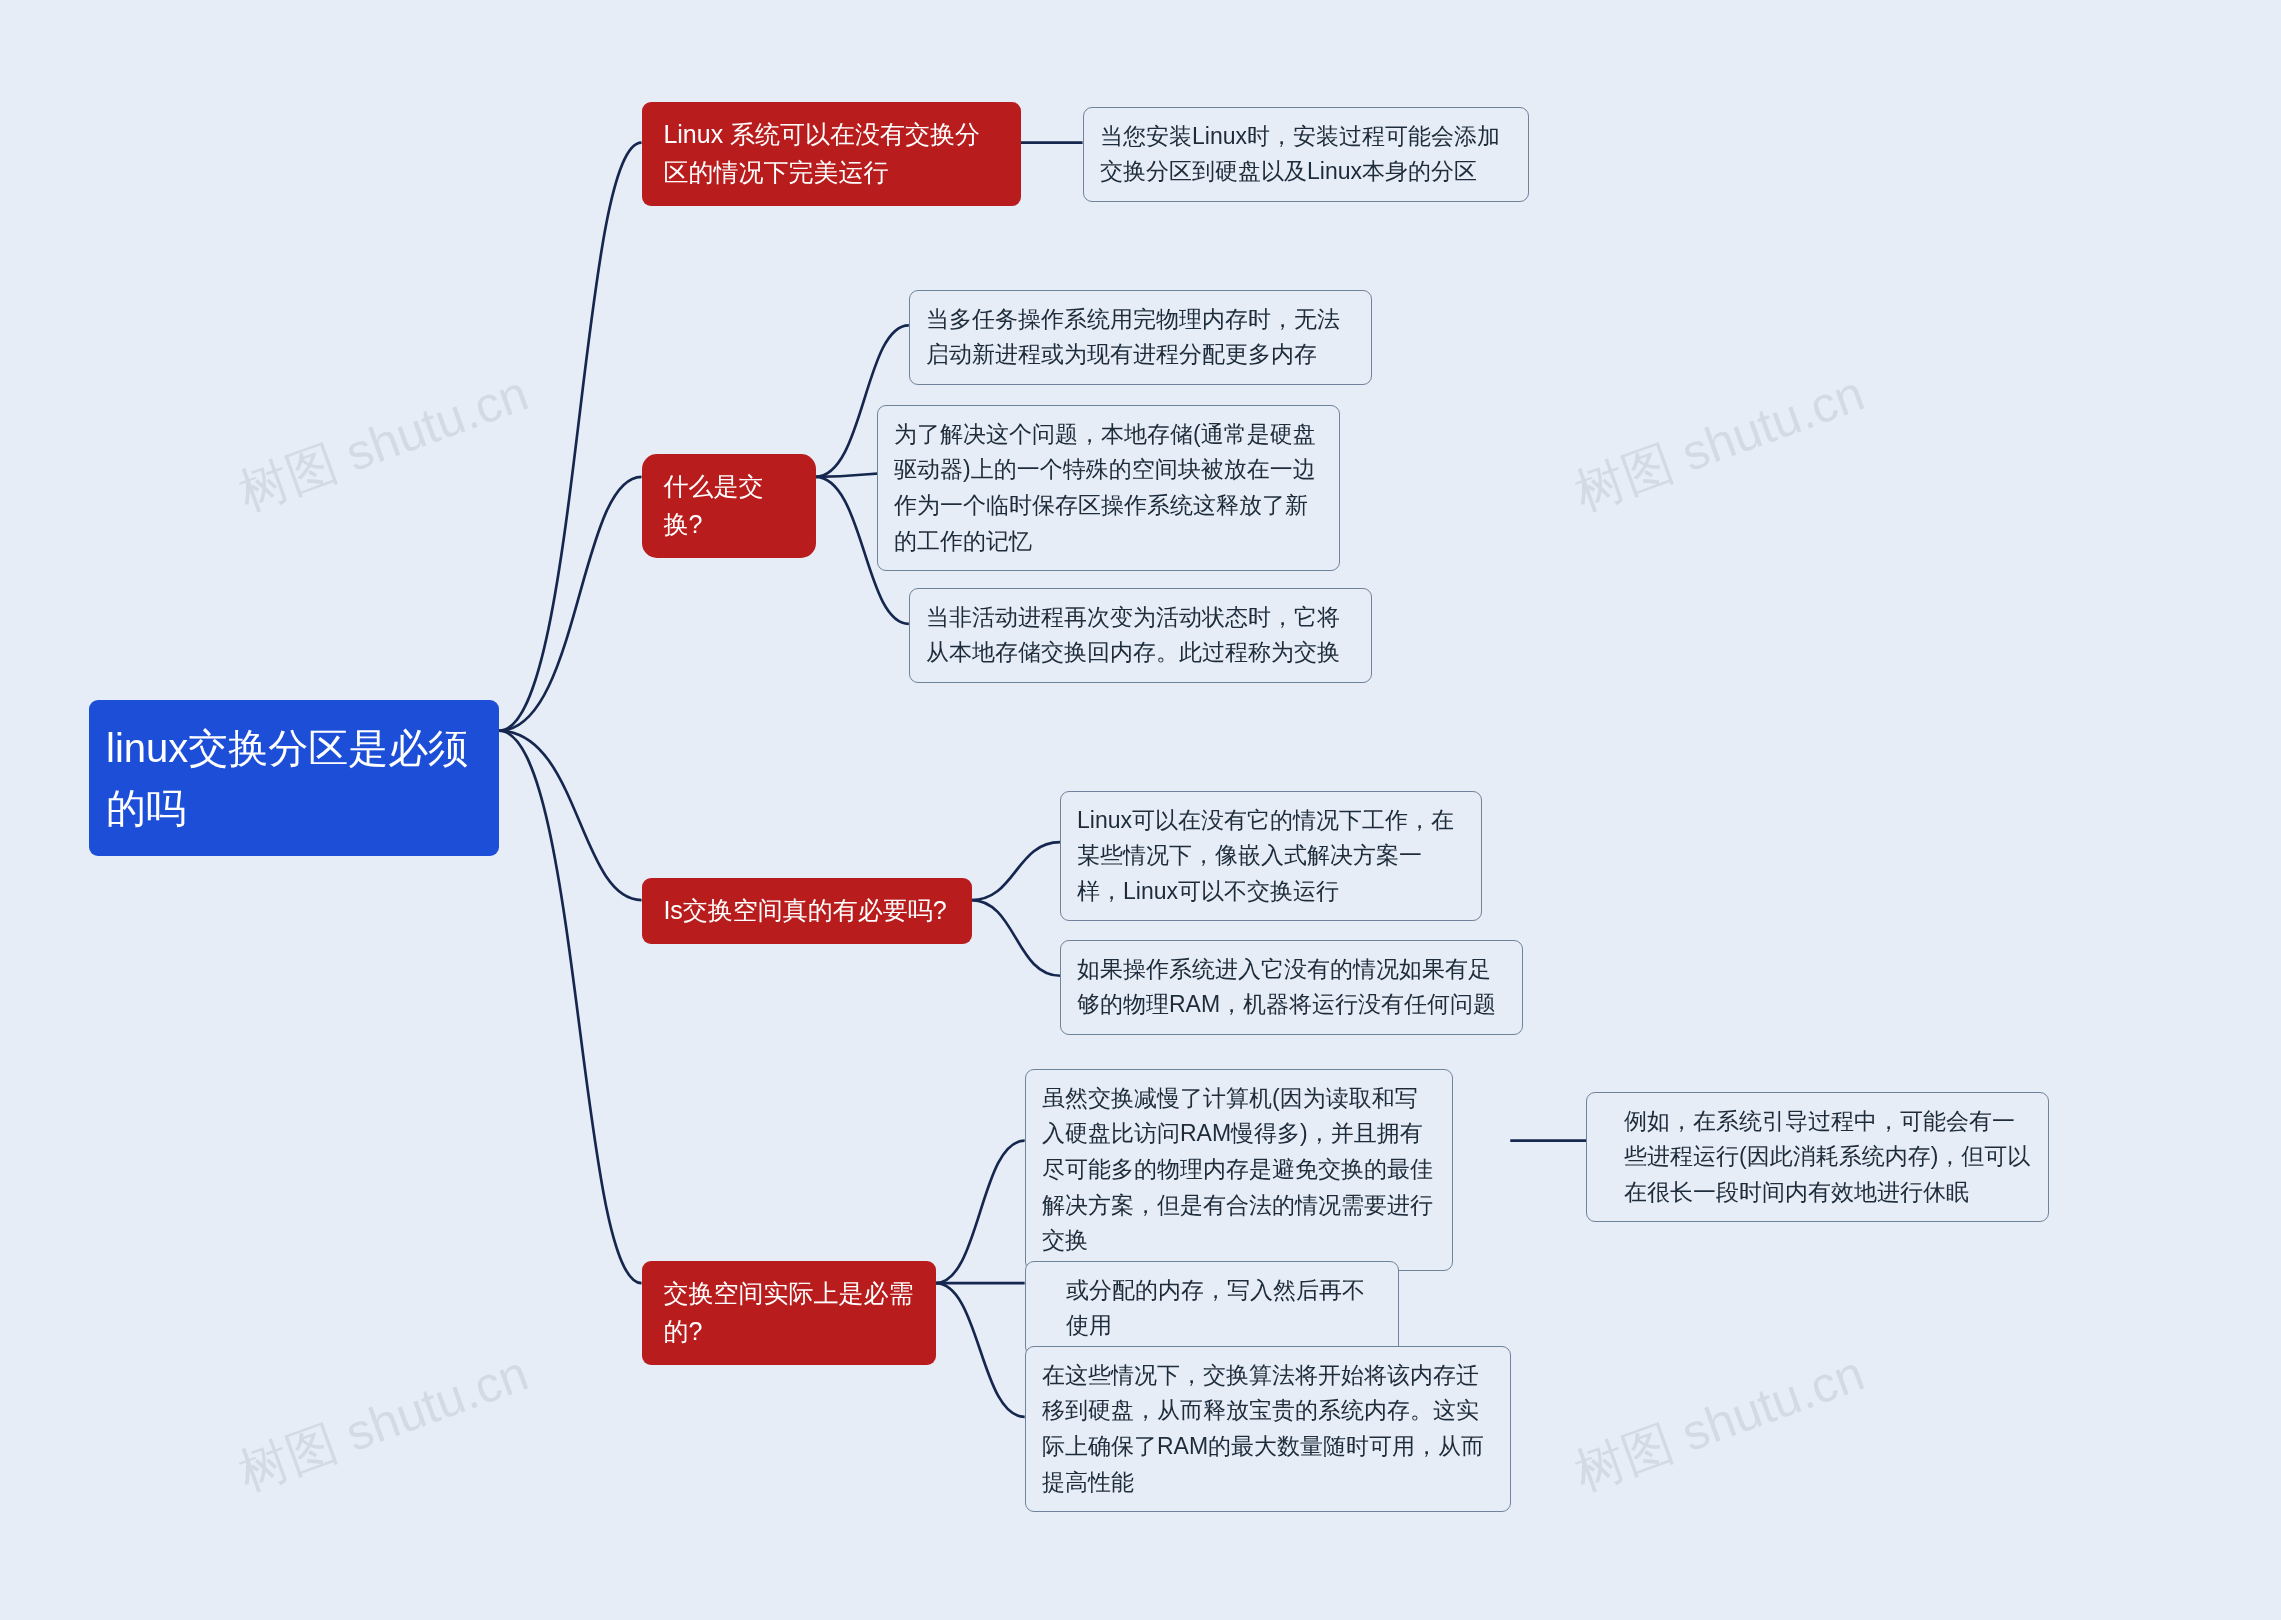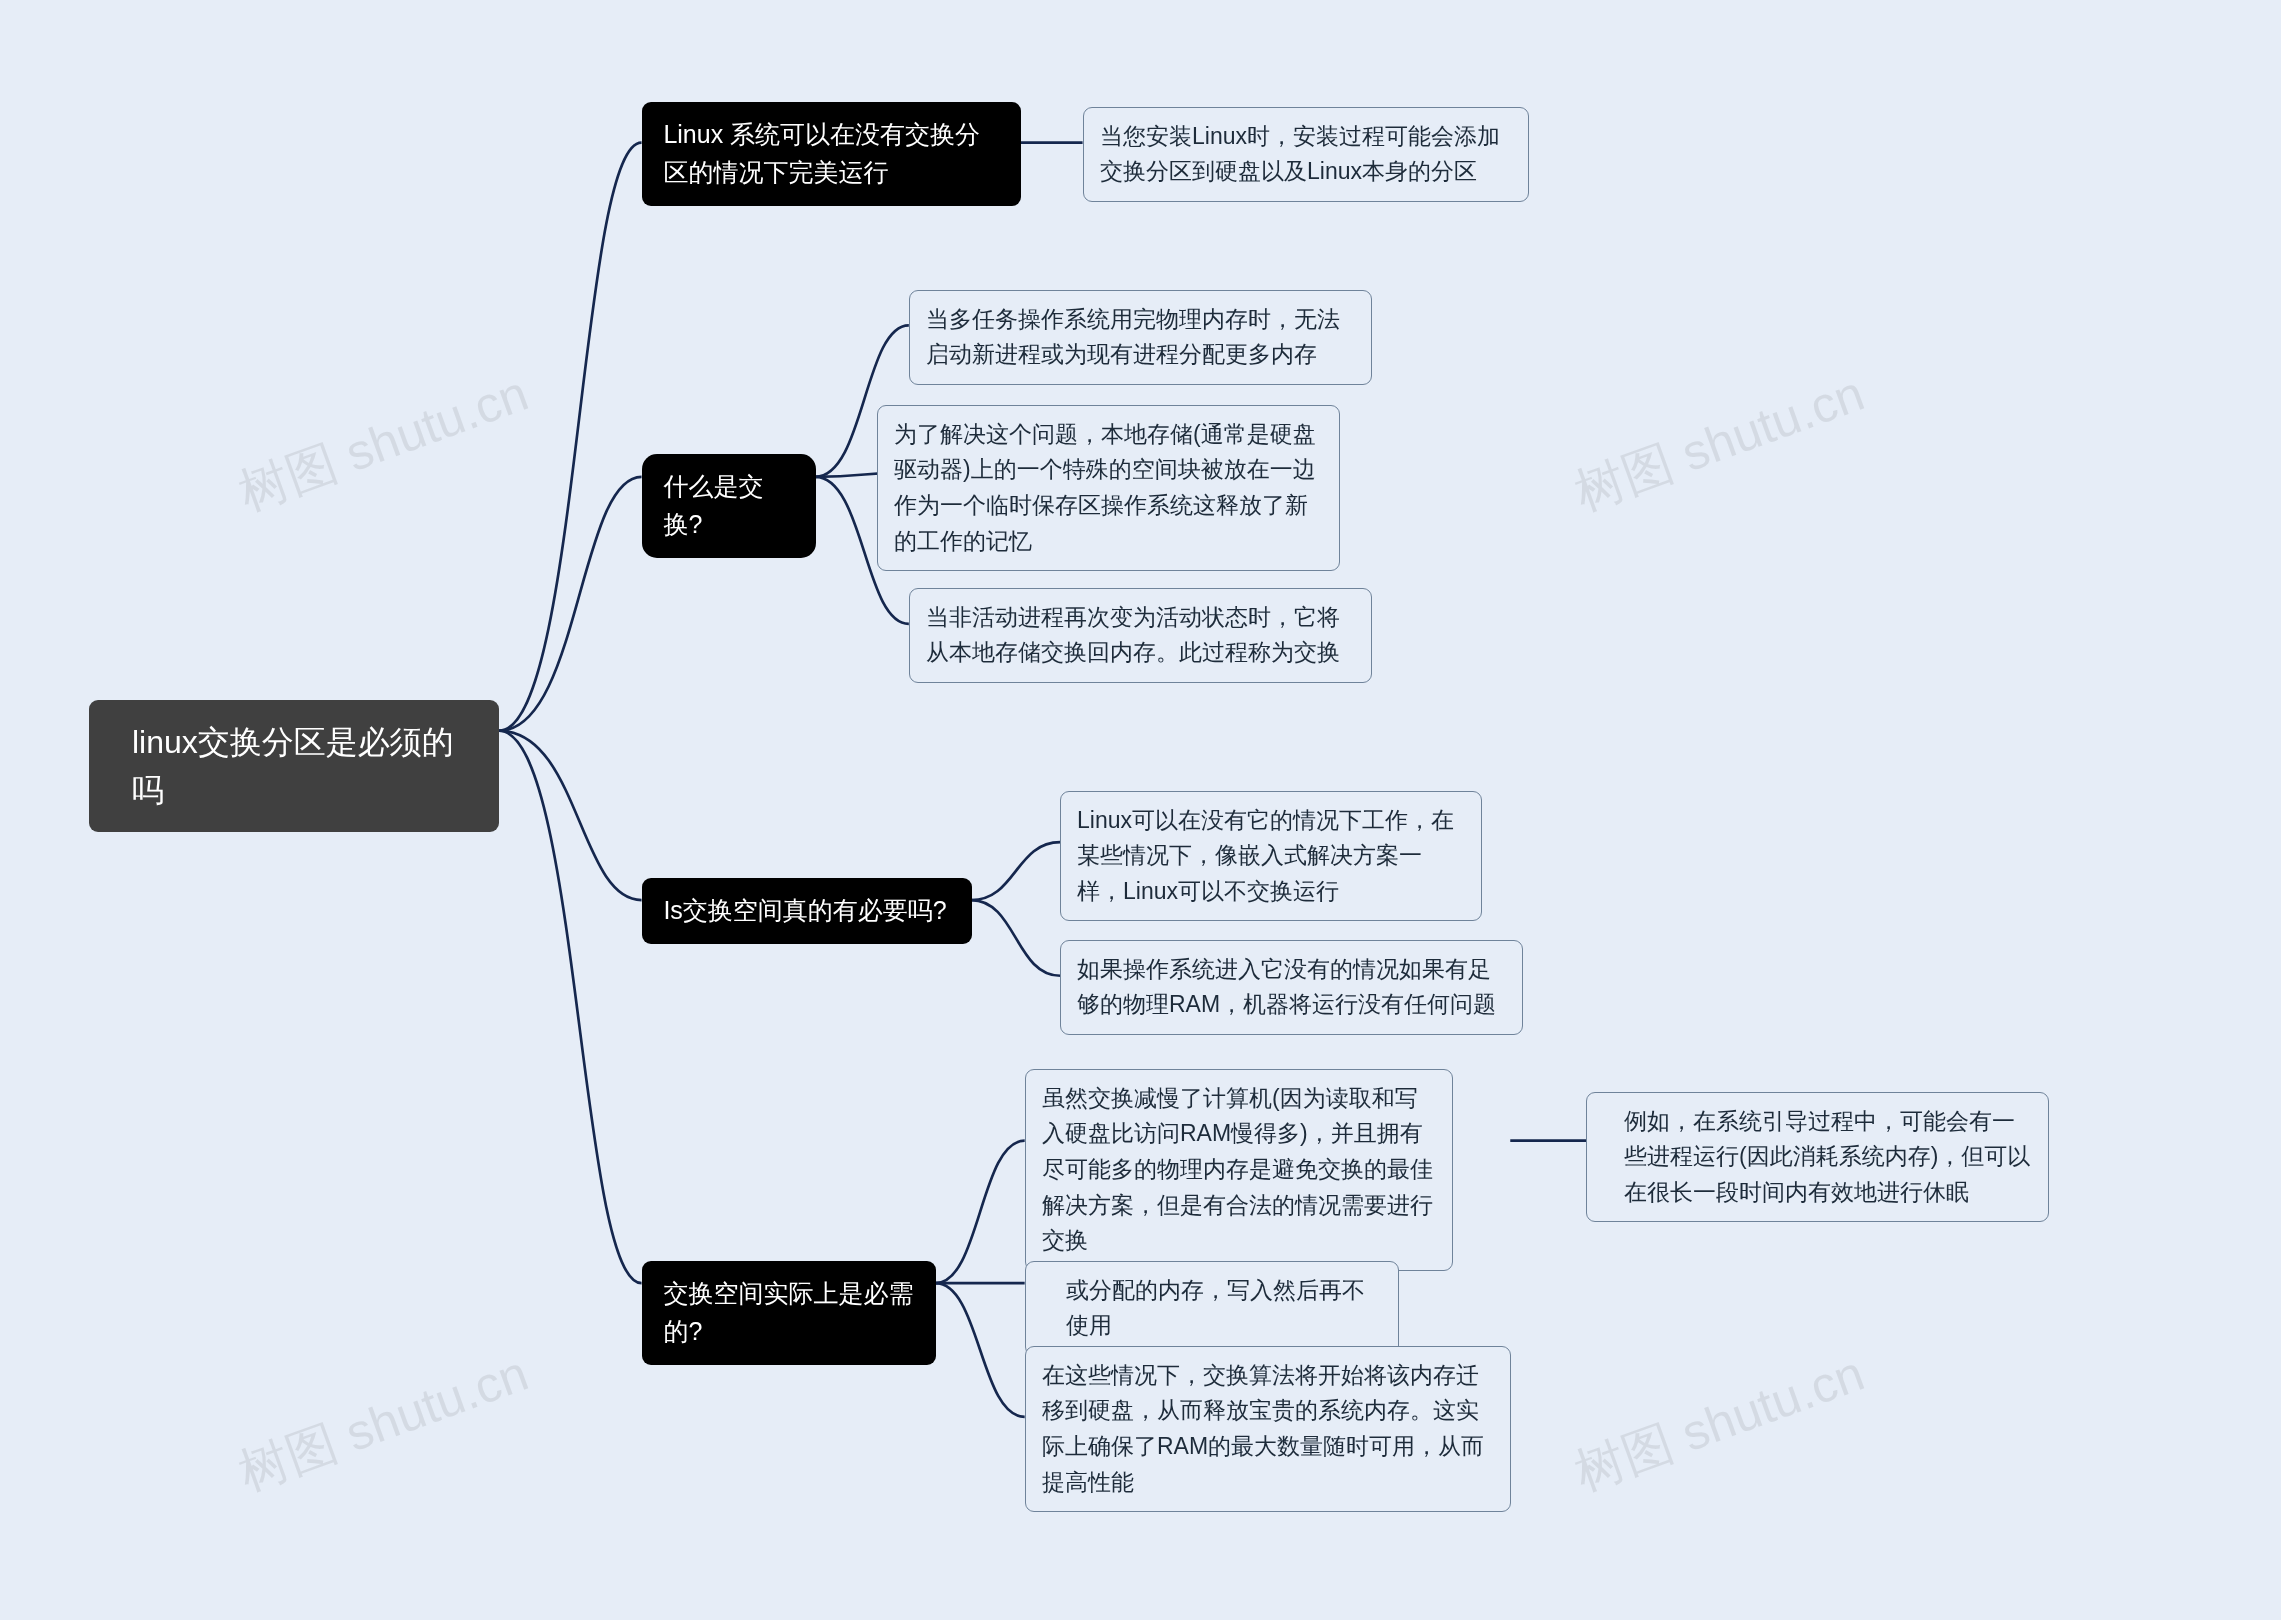--- a/index.html
+++ b/index.html
@@ -9,22 +9,22 @@
     background: #e6edf7;
     font-family: "PingFang SC", "Microsoft YaHei", "Hiragino Sans GB", Arial, sans-serif;
     width: 2281px;
     height: 1621px;
     overflow: hidden;
     position: relative;
   }
   .canvas { position: relative; width: 2281px; height: 1621px; }
   svg.connectors { position: absolute; top: 0; left: 0; width: 2281px; height: 1621px; pointer-events: none; }
   .node { position: absolute; border-radius: 9px; padding: 10.7px 16px; font-size: 23px; line-height: 1.5; }
-  .root-node { background: #404040; color: #fff; font-size: 32px; font-weight: 500; padding: 18px 43px; }
-  .branch-node { background: #000000; color: #fff; font-size: 25px; padding: 14.3px 21.4px; }
+  .root-node { background: #1d4ed8; color: #fff; font-size: 40px; font-weight: 500; padding: 18px 17px; }
+  .branch-node { background: #b91c1c; color: #fff; font-size: 25px; padding: 14.3px 21.4px; }
   .leaf-node { background: #e6edf7; color: #1d2b3a; border: 1.8px solid #6f839a; font-size: 23px; padding: 10.7px 16px; line-height: 1.55; }
   .watermark {
     position: absolute;
     font-size: 50px;
     color: rgba(0,0,0,0.08);
     transform: rotate(-20deg);
     pointer-events: none;
     font-family: Arial, "Microsoft YaHei", sans-serif;
     white-space: nowrap;
   }

